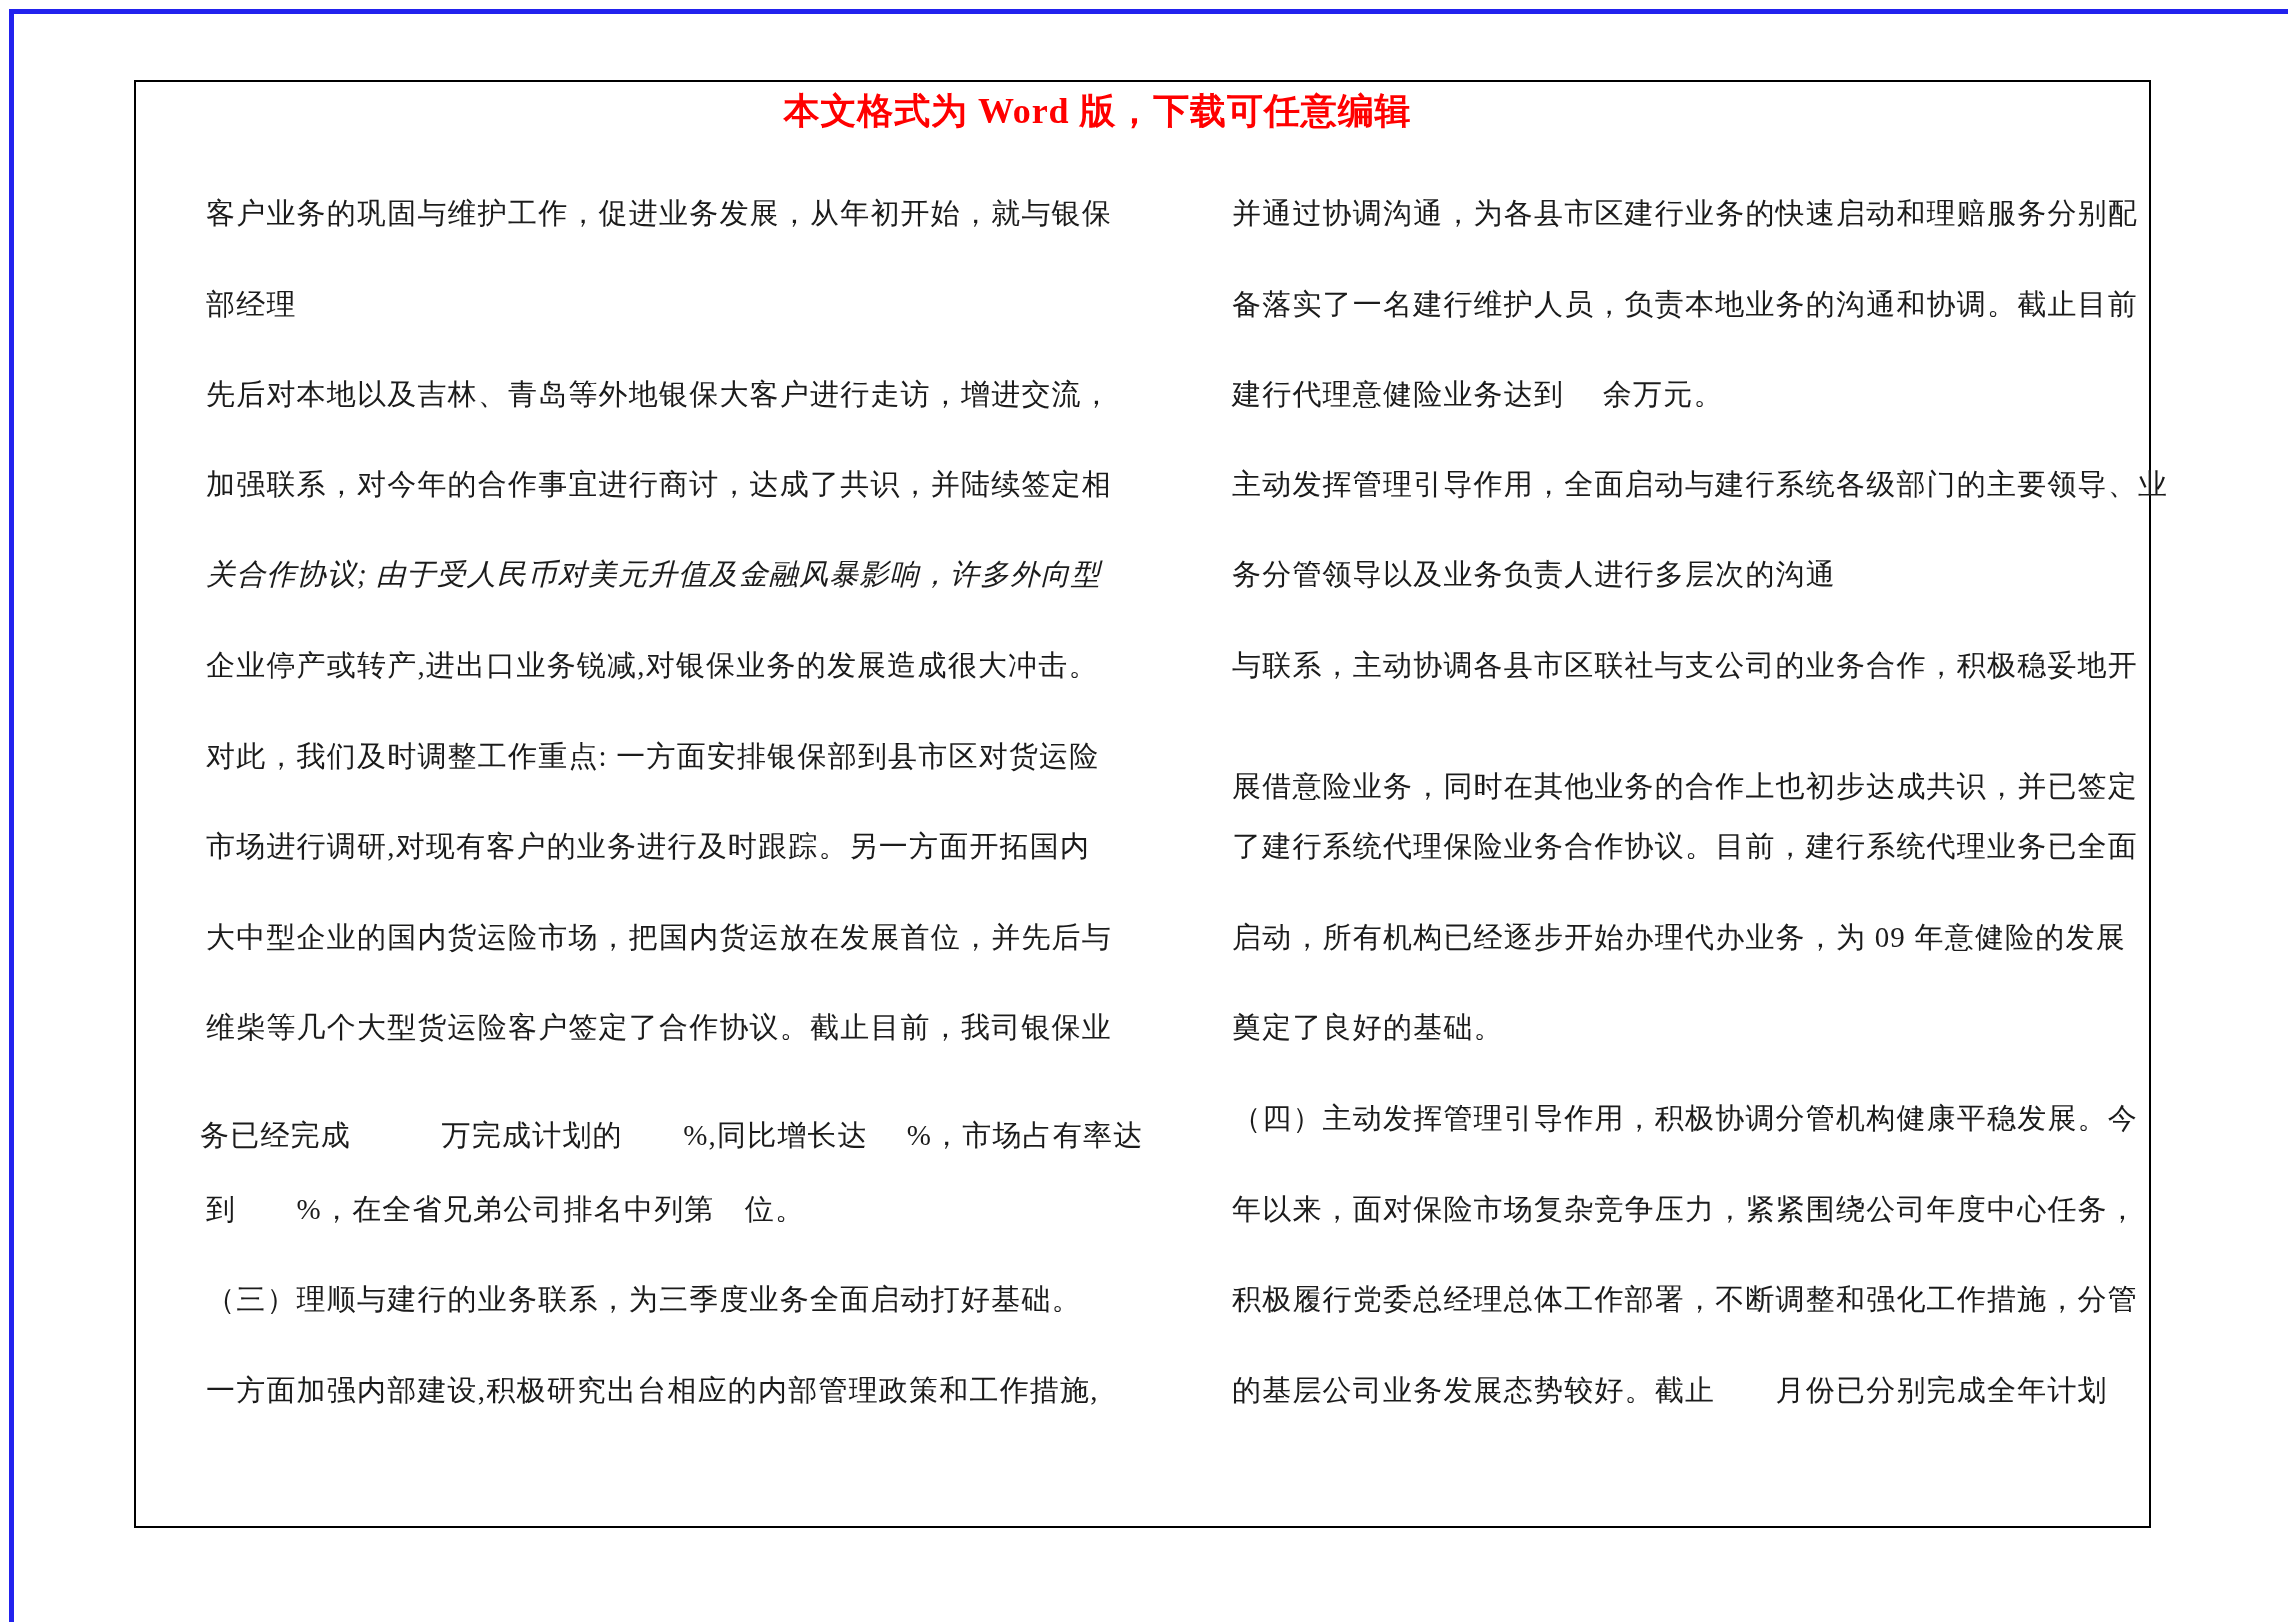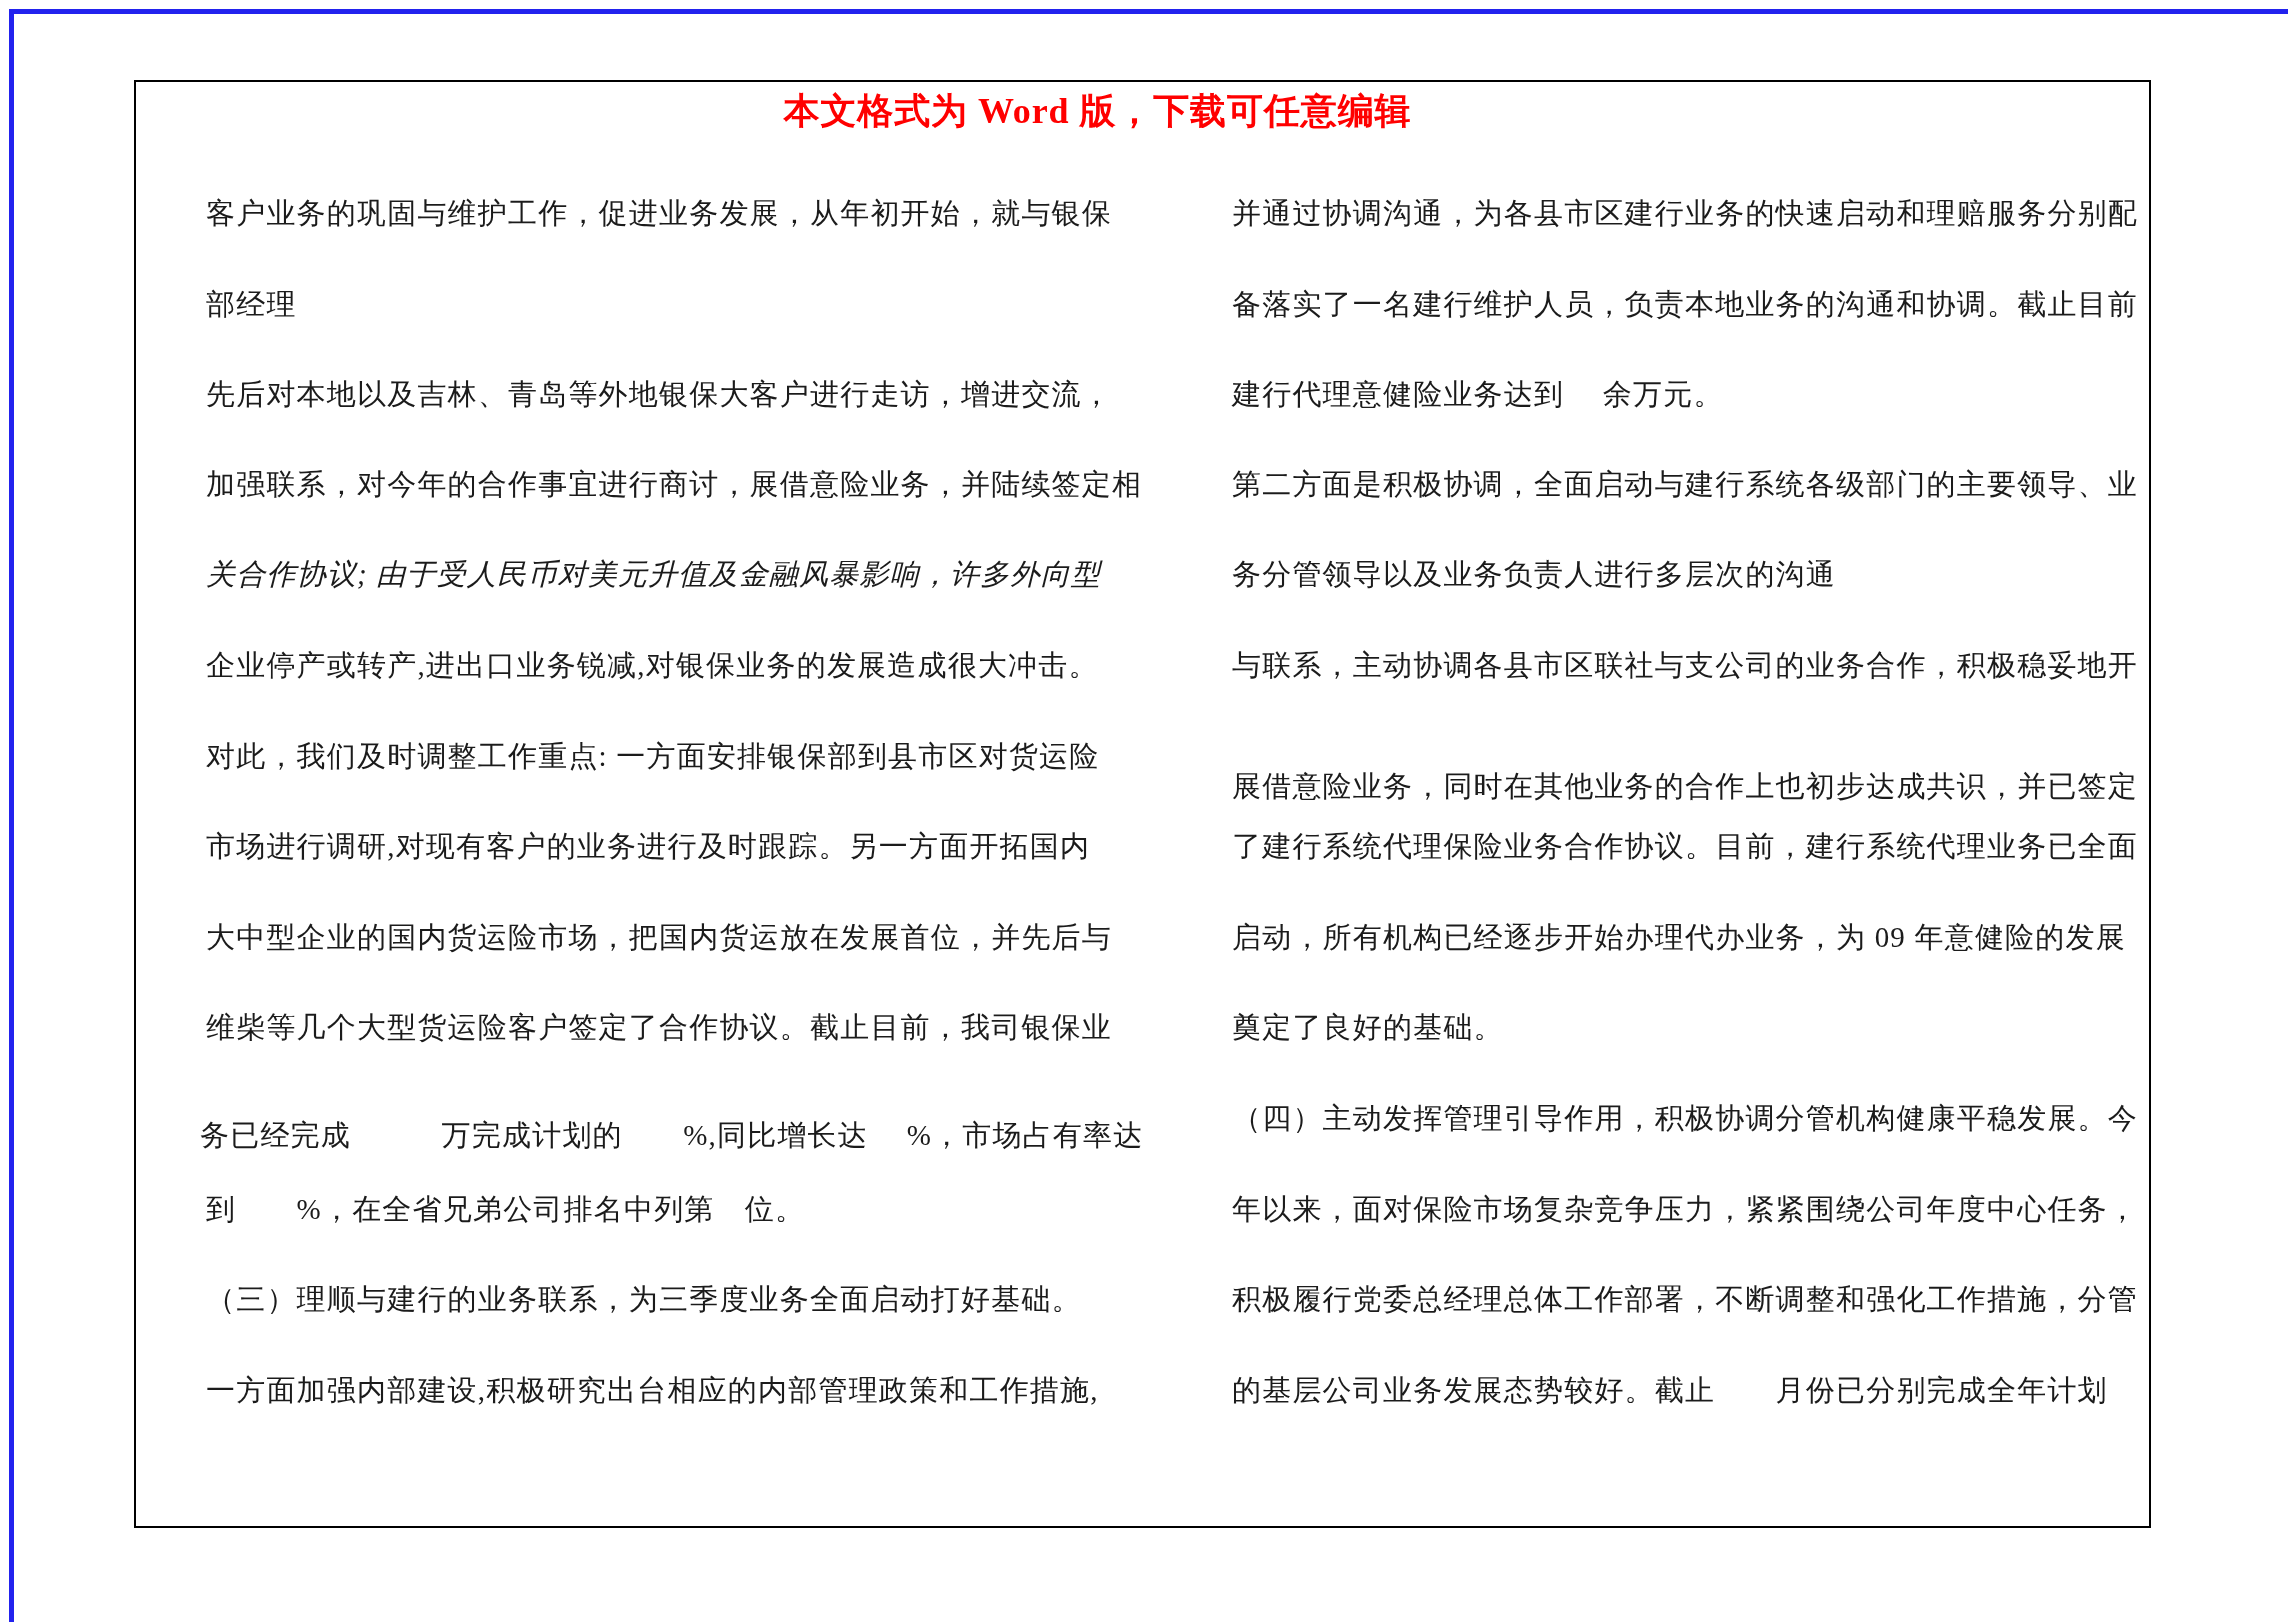--- a/index.html
+++ b/index.html
@@ -74,37 +74,37 @@
   <div class="edge-left"></div>
 
   <div class="frame"></div>
 
   <div class="notice">本文格式为 Word 版，下载可任意编辑</div>
 
   <div id="col-left">
       <div class="text-line" style="left: 206px; top: 197px;">客户业务的巩固与维护工作，促进业务发展，从年初开始，就与银保</div>
       <div class="text-line" style="left: 206px; top: 288px;">部经理</div>
       <div class="text-line" style="left: 206px; top: 378px;">先后对本地以及吉林、青岛等外地银保大客户进行走访，增进交流，</div>
-      <div class="text-line" style="left: 206px; top: 468px;">加强联系，对今年的合作事宜进行商讨，展借意险业务，并陆续签定相</div>
+      <div class="text-line" style="left: 206px; top: 468px;">加强联系，对今年的合作事宜进行商讨，达成了共识，并陆续签定相</div>
       <div class="text-line" style="left: 206px; top: 558px; font-style: italic;">关合作协议; 由于受人民币对美元升值及金融风暴影响，许多外向型</div>
       <div class="text-line" style="left: 206px; top: 649px;">企业停产或转产,进出口业务锐减,对银保业务的发展造成很大冲击。</div>
       <div class="text-line" style="left: 206px; top: 740px;">对此，我们及时调整工作重点: 一方面安排银保部到县市区对货运险</div>
       <div class="text-line" style="left: 206px; top: 830px;">市场进行调研,对现有客户的业务进行及时跟踪。另一方面开拓国内</div>
       <div class="text-line" style="left: 206px; top: 921px;">大中型企业的国内货运险市场，把国内货运放在发展首位，并先后与</div>
       <div class="text-line" style="left: 206px; top: 1011px;">维柴等几个大型货运险客户签定了合作协议。截止目前，我司银保业</div>
       <div class="text-line" style="left: 200px; top: 1102px; margin-top: 17px;">务已经完成　　　万完成计划的　　%,同比增长达　 %，市场占有率达</div>
       <div class="text-line" style="left: 206px; top: 1193px;">到　　%，在全省兄弟公司排名中列第　位。</div>
       <div class="text-line" style="left: 206px; top: 1283px;">（三）理顺与建行的业务联系，为三季度业务全面启动打好基础。</div>
       <div class="text-line" style="left: 206px; top: 1374px;">一方面加强内部建设,积极研究出台相应的内部管理政策和工作措施,</div>
     </div>
   <div id="col-right">
       <div class="text-line" style="left: 1232px; top: 197px;">并通过协调沟通，为各县市区建行业务的快速启动和理赔服务分别配</div>
       <div class="text-line" style="left: 1232px; top: 288px;">备落实了一名建行维护人员，负责本地业务的沟通和协调。截止目前</div>
       <div class="text-line" style="left: 1232px; top: 378px;">建行代理意健险业务达到　 余万元。</div>
-      <div class="text-line" style="left: 1232px; top: 468px;">第二方面是积极协调，全面启动与建行系统各级部门的主要领导、业</div>
+      <div class="text-line" style="left: 1232px; top: 468px;">主动发挥管理引导作用，全面启动与建行系统各级部门的主要领导、业</div>
       <div class="text-line" style="left: 1232px; top: 558px;">务分管领导以及业务负责人进行多层次的沟通</div>
       <div class="text-line" style="left: 1232px; top: 649px;">与联系，主动协调各县市区联社与支公司的业务合作，积极稳妥地开</div>
       <div class="text-line" style="left: 1232px; top: 770px;">展借意险业务，同时在其他业务的合作上也初步达成共识，并已签定</div>
       <div class="text-line" style="left: 1232px; top: 830px;">了建行系统代理保险业务合作协议。目前，建行系统代理业务已全面</div>
       <div class="text-line" style="left: 1232px; top: 921px;">启动，所有机构已经逐步开始办理代办业务，为 09 年意健险的发展</div>
       <div class="text-line" style="left: 1232px; top: 1011px;">奠定了良好的基础。</div>
       <div class="text-line" style="left: 1232px; top: 1102px;">（四）主动发挥管理引导作用，积极协调分管机构健康平稳发展。今</div>
       <div class="text-line" style="left: 1232px; top: 1193px;">年以来，面对保险市场复杂竞争压力，紧紧围绕公司年度中心任务，</div>
       <div class="text-line" style="left: 1232px; top: 1283px;">积极履行党委总经理总体工作部署，不断调整和强化工作措施，分管</div>
       <div class="text-line" style="left: 1232px; top: 1374px;">的基层公司业务发展态势较好。截止　　月份已分别完成全年计划</div>

